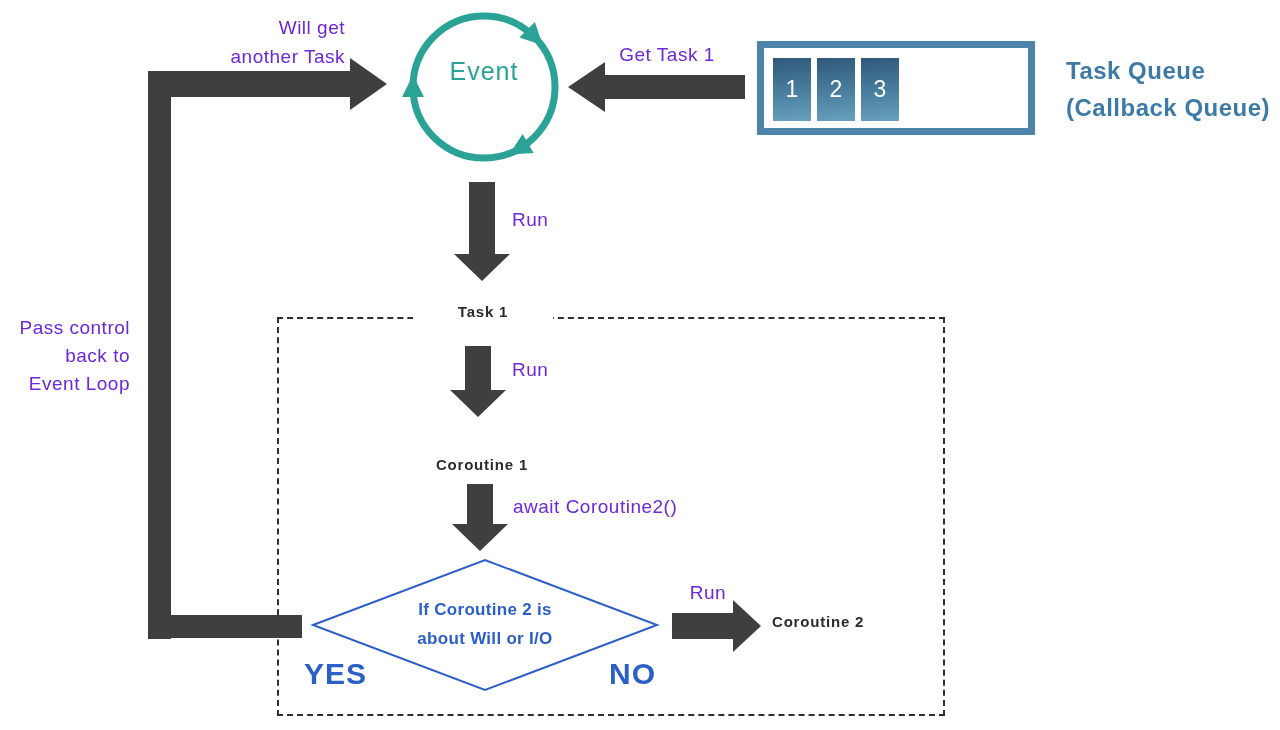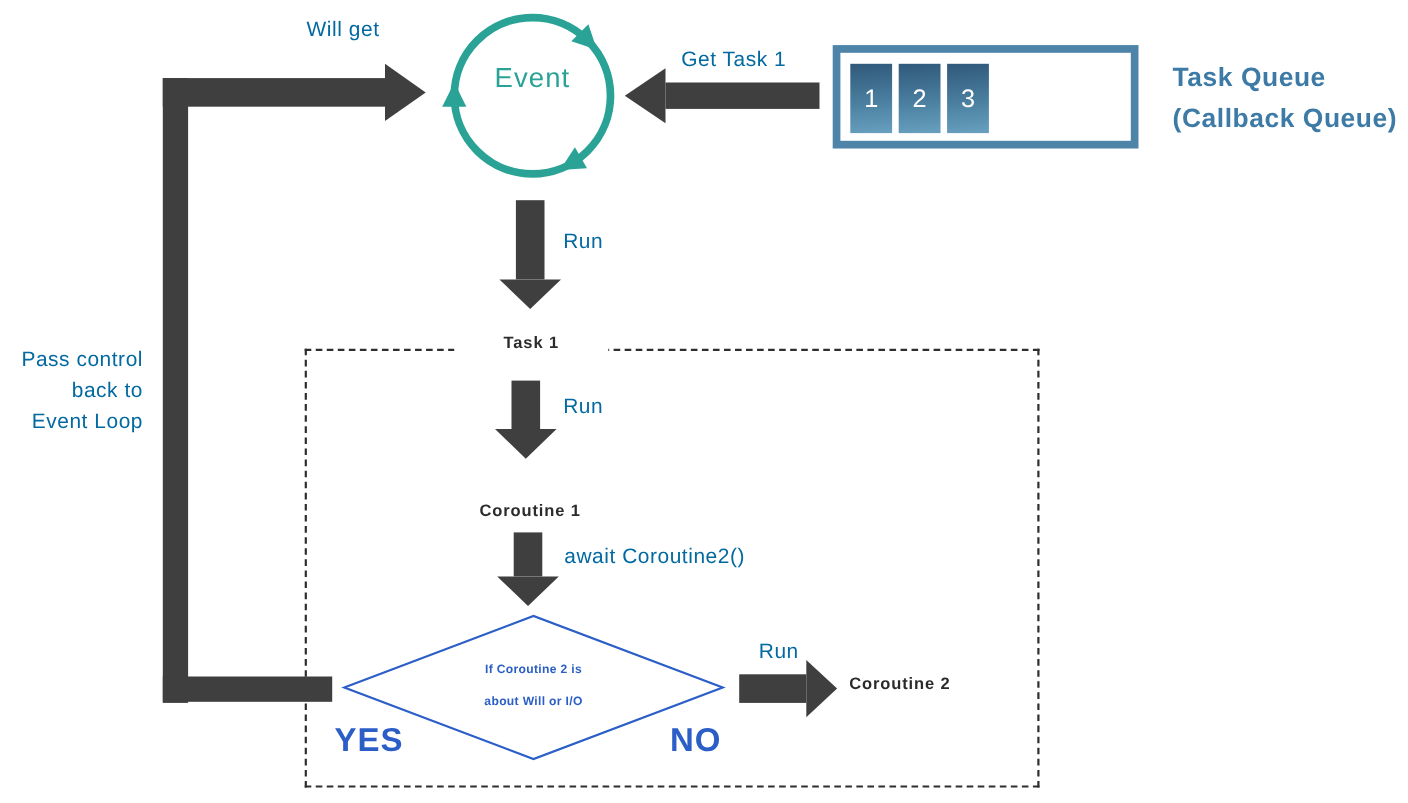--- a/index.html
+++ b/index.html
@@ -5,21 +5,21 @@
   * { margin:0; padding:0; box-sizing:border-box; }
   html,body { background:#ffffff; }
   body { font-family:"Liberation Sans","DejaVu Sans",sans-serif; }
   #canvas {
     position:relative; width:1280px; height:730px; background:#ffffff;
     overflow:hidden;
   }
   .abs { position:absolute; }
 
   
-  .gray-label { color:#0369a1; font-size:19px; letter-spacing:.5px; }
+  .gray-label { color:#6d28d9; font-size:19px; letter-spacing:.5px; }
 
   
   .bar { background:#3f3f3f; position:absolute; z-index:4; }
   .head { width:0; height:0; position:absolute; z-index:4; }
   .head-right { border-top:26px solid transparent; border-bottom:26px solid transparent; border-left:37px solid #3f3f3f; }
   .head-left  { border-top:25px solid transparent; border-bottom:25px solid transparent; border-right:37px solid #3f3f3f; }
   .head-down  { border-left:28px solid transparent; border-right:28px solid transparent; border-top:27px solid #3f3f3f; }
 
   
   .loop-text { color:#2aa396; font-size:25px; font-weight:400; letter-spacing:1px;
@@ -36,38 +36,39 @@
                  line-height:37px; }
 
   
   .task-box { left:277px; top:317px; width:668px; height:399px;
               border:2px dashed #2e2e2e; z-index:1; }
 
   
   .node-title { color:#2b2b2b; font-size:15px; font-weight:600; letter-spacing:.8px; }
 
   
-  .decision-text { color:#2b5fc7; font-size:11px; font-weight:600; letter-spacing:.3px;
+  .decision-text { color:#2b5fc7; font-size:17px; font-weight:600; letter-spacing:.3px;
                    line-height:29px; text-align:center; z-index:3; }
   .yesno { color:#2b5fc7; font-size:30px; font-weight:700; letter-spacing:1px; z-index:3; }
 
   svg { display:block; }
 </style>
 </head>
 <body>
 
 <div id="canvas">
 
   <div class="bar" style="left:148px; top:71px;  width:23px;  height:568px;"></div>
   <div class="bar" style="left:148px; top:615px; width:154px; height:23px;"></div>
   <div class="bar" style="left:148px; top:71px;  width:202px; height:26px;"></div>
   <div class="head head-right" style="left:350px; top:58px;"></div>
 
   <div class="abs gray-label" style="left:145px; top:13px; width:200px; text-align:right; line-height:29px;">
     <div>Will get</div>
+    <div>another Task</div>
   </div>
 
   <div class="abs gray-label" style="left:10px; top:314px; width:120px; text-align:right; line-height:28px;">
     <div>Pass control</div>
     <div>back to</div>
     <div>Event Loop</div>
   </div>
 
   <svg class="abs" style="left:399px; top:2px; z-index:2;" width="170" height="170" viewBox="0 0 170 170">
     <circle cx="85" cy="85" r="71" fill="none" stroke="#2aa396" stroke-width="7"></circle>

